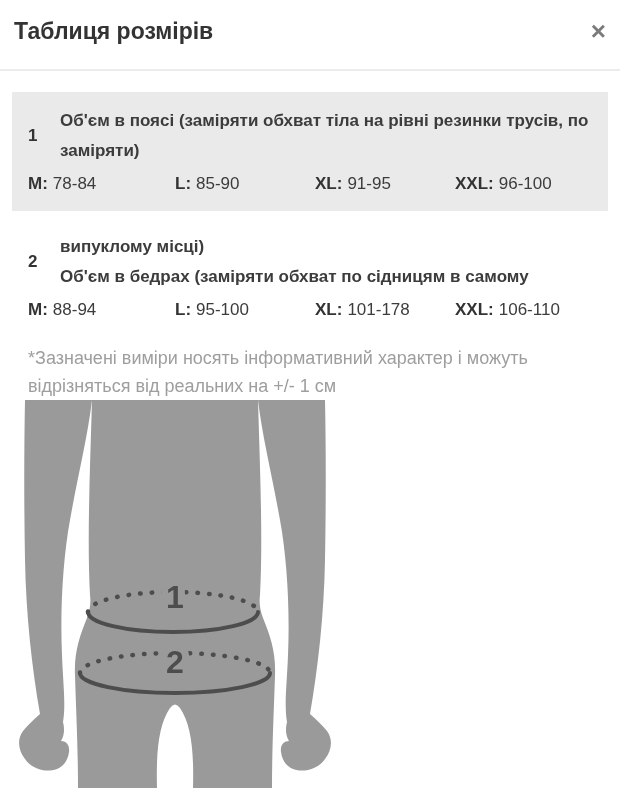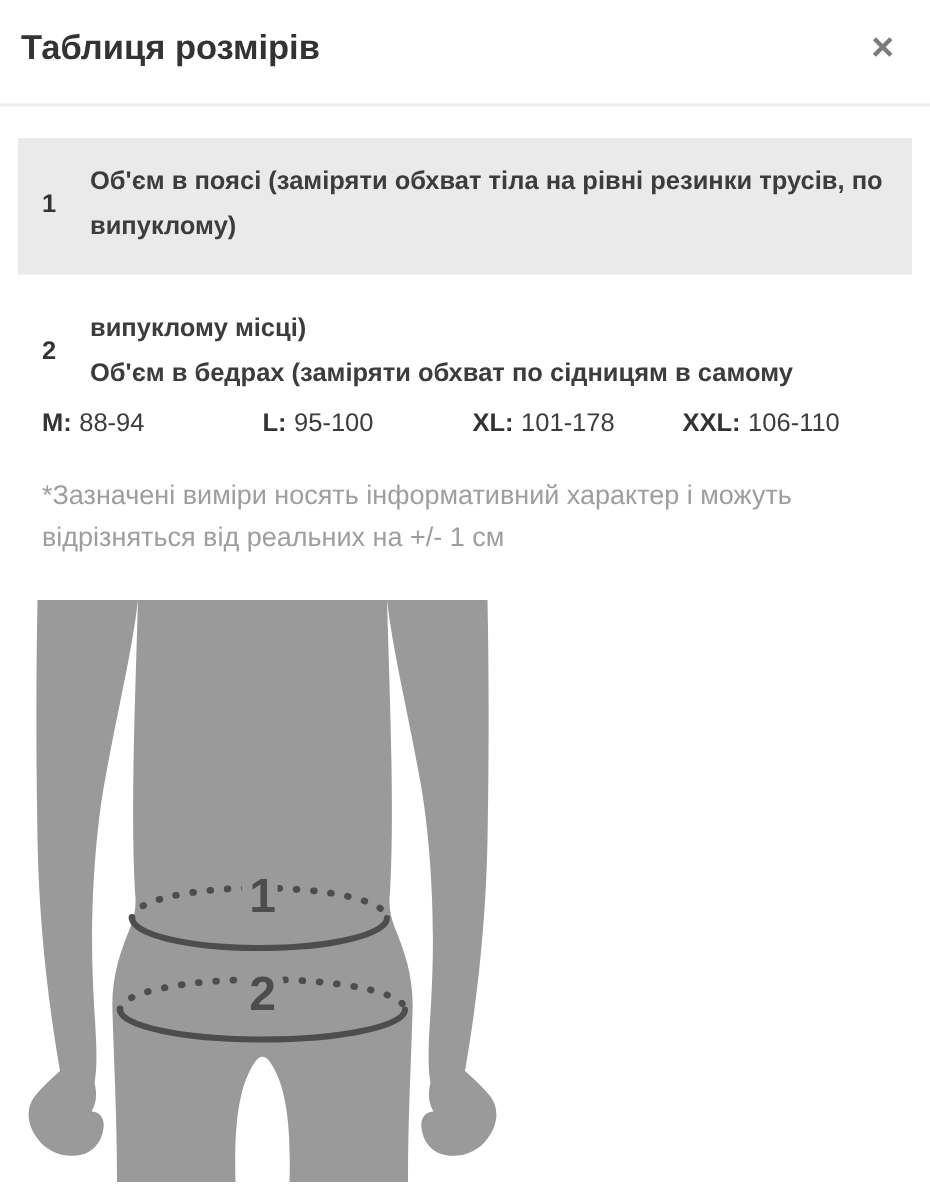--- a/index.html
+++ b/index.html
@@ -8,21 +8,21 @@
     position: relative;
     background: #ffffff;
     font-family: "Liberation Sans", sans-serif;
     color: #3c3c3c;
     overflow: hidden;
   }
   .modal-header {
     display: flex;
     justify-content: space-between;
     align-items: flex-start;
-    padding: 17px 24px 0 14px;
+    padding: 17px 14px 0 14px;
   }
   .modal-title {
     font-size: 23px;
     line-height: 28px;
     font-weight: 700;
     color: #333333;
   }
   .close-btn {
     background: none;
     border: none;
@@ -99,22 +99,28 @@
     <button class="close-btn">×</button>
   </div>
 
   <div class="header-divider"></div>
 
   <section class="measure-section highlighted">
     <div class="section-main">
       <div class="section-number">1</div>
       <div class="section-desc">
         <div>Об'єм в поясі (заміряти обхват тіла на рівні резинки трусів, по</div>
-        <div>випуклому)</div>
+        <div>заміряти)</div>
       </div>
+    </div>
+    <div class="sizes-row">
+      <div class="size-cell"><span class="size-label">M:</span><span>78-84</span></div>
+      <div class="size-cell"><span class="size-label">L:</span><span>85-90</span></div>
+      <div class="size-cell"><span class="size-label">XL:</span><span>91-95</span></div>
+      <div class="size-cell"><span class="size-label">XXL:</span><span>96-100</span></div>
     </div>
   </section>
 
   <section class="measure-section plain">
     <div class="section-main">
       <div class="section-number">2</div>
       <div class="section-desc">
         <div>випуклому місці)</div>
         <div>Об'єм в бедрах (заміряти обхват по сідницям в самому</div>
       </div>

